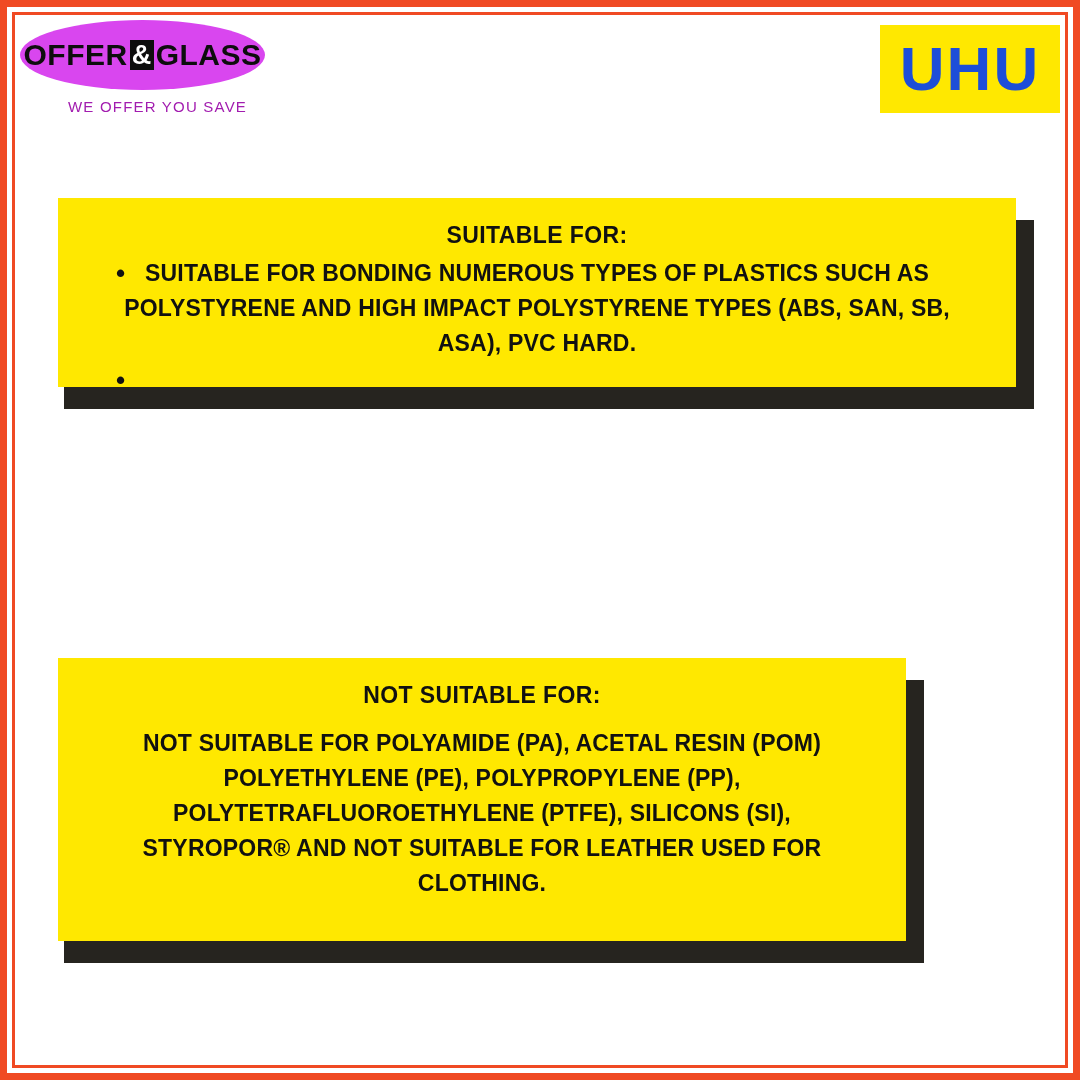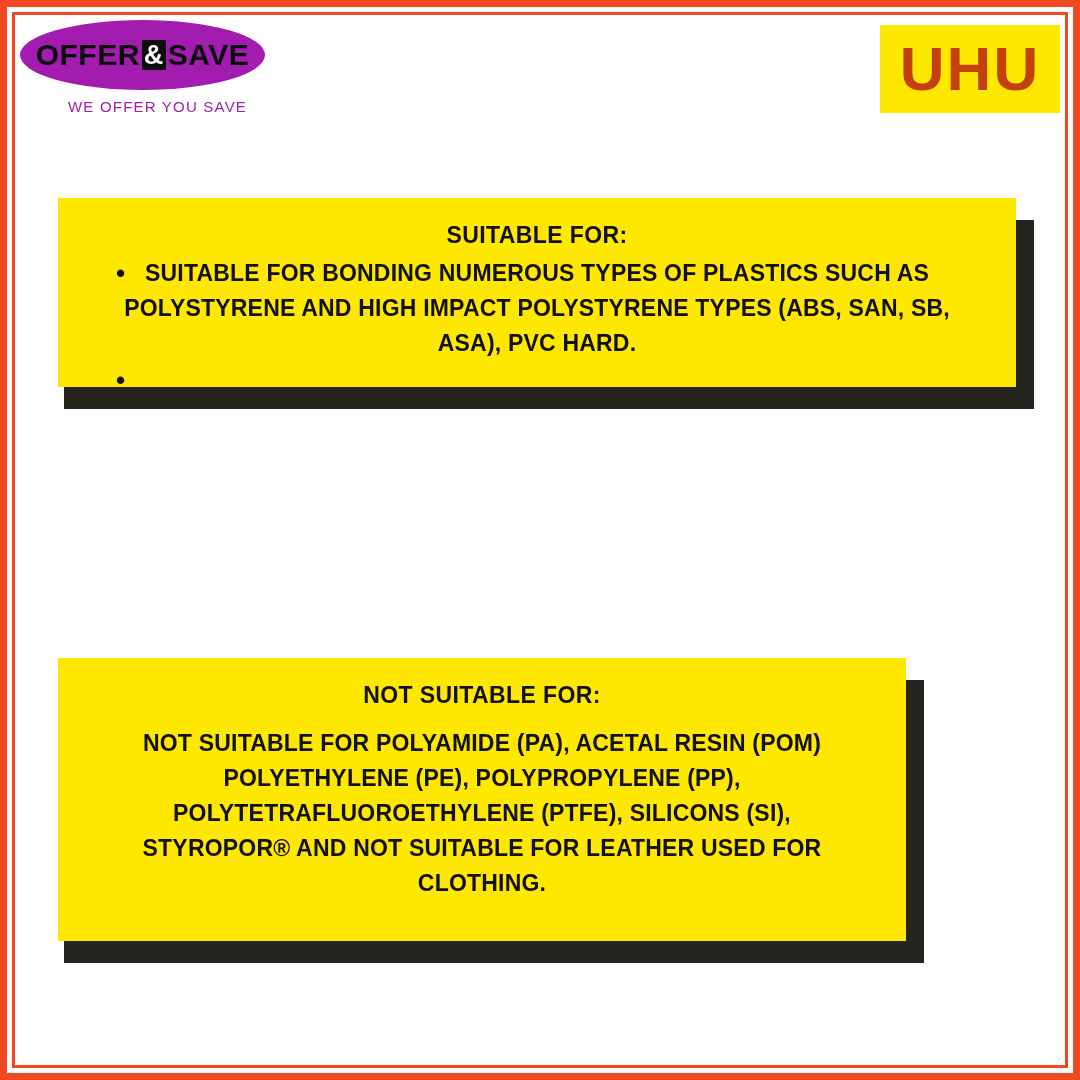--- a/index.html
+++ b/index.html
@@ -54,21 +54,21 @@
     top: 0px;
     width: 260px;
     height: 110px;
   }
   .offer-ellipse {
     position: absolute;
     left: 0;
     top: 0;
     width: 245px;
     height: 70px;
-    background: #a21caf;
+    background: #d946ef;
     border-radius: 50% / 50%;
     display: flex;
     align-items: center;
     justify-content: center;
   }
   .offer-text {
     font-family: "Liberation Sans", sans-serif;
     font-weight: bold;
     font-size: 30px;
     letter-spacing: 0.5px;
@@ -105,21 +105,21 @@
     background: #ffe800;
     display: flex;
     align-items: center;
     justify-content: center;
   }
   .uhu-text {
     font-family: "Liberation Sans", sans-serif;
     font-weight: bold;
     font-size: 62px;
     letter-spacing: 2px;
-    color: #c2410c;
+    color: #1d4ed8;
     line-height: 62px;
   }
 
   
   .panel-wrap {
     position: absolute;
     padding-left: 12px;
   }
   .panel-shadow {
     position: absolute;
@@ -193,21 +193,21 @@
   <div class="frame-outer"></div>
   <div class="frame-inner"></div>
 
   <div class="header">
 
     <div class="offer-logo">
       <div class="offer-ellipse">
         <div class="offer-text">
           <span>OFFER</span>
             <span class="amp">&amp;</span>
-            <span>SAVE</span>
+            <span>GLASS</span>
         </div>
       </div>
       <div class="offer-sub">WE OFFER YOU SAVE</div>
     </div>
 
     <div class="uhu-logo">
       <div class="uhu-text">UHU</div>
     </div>
 
   </div>

